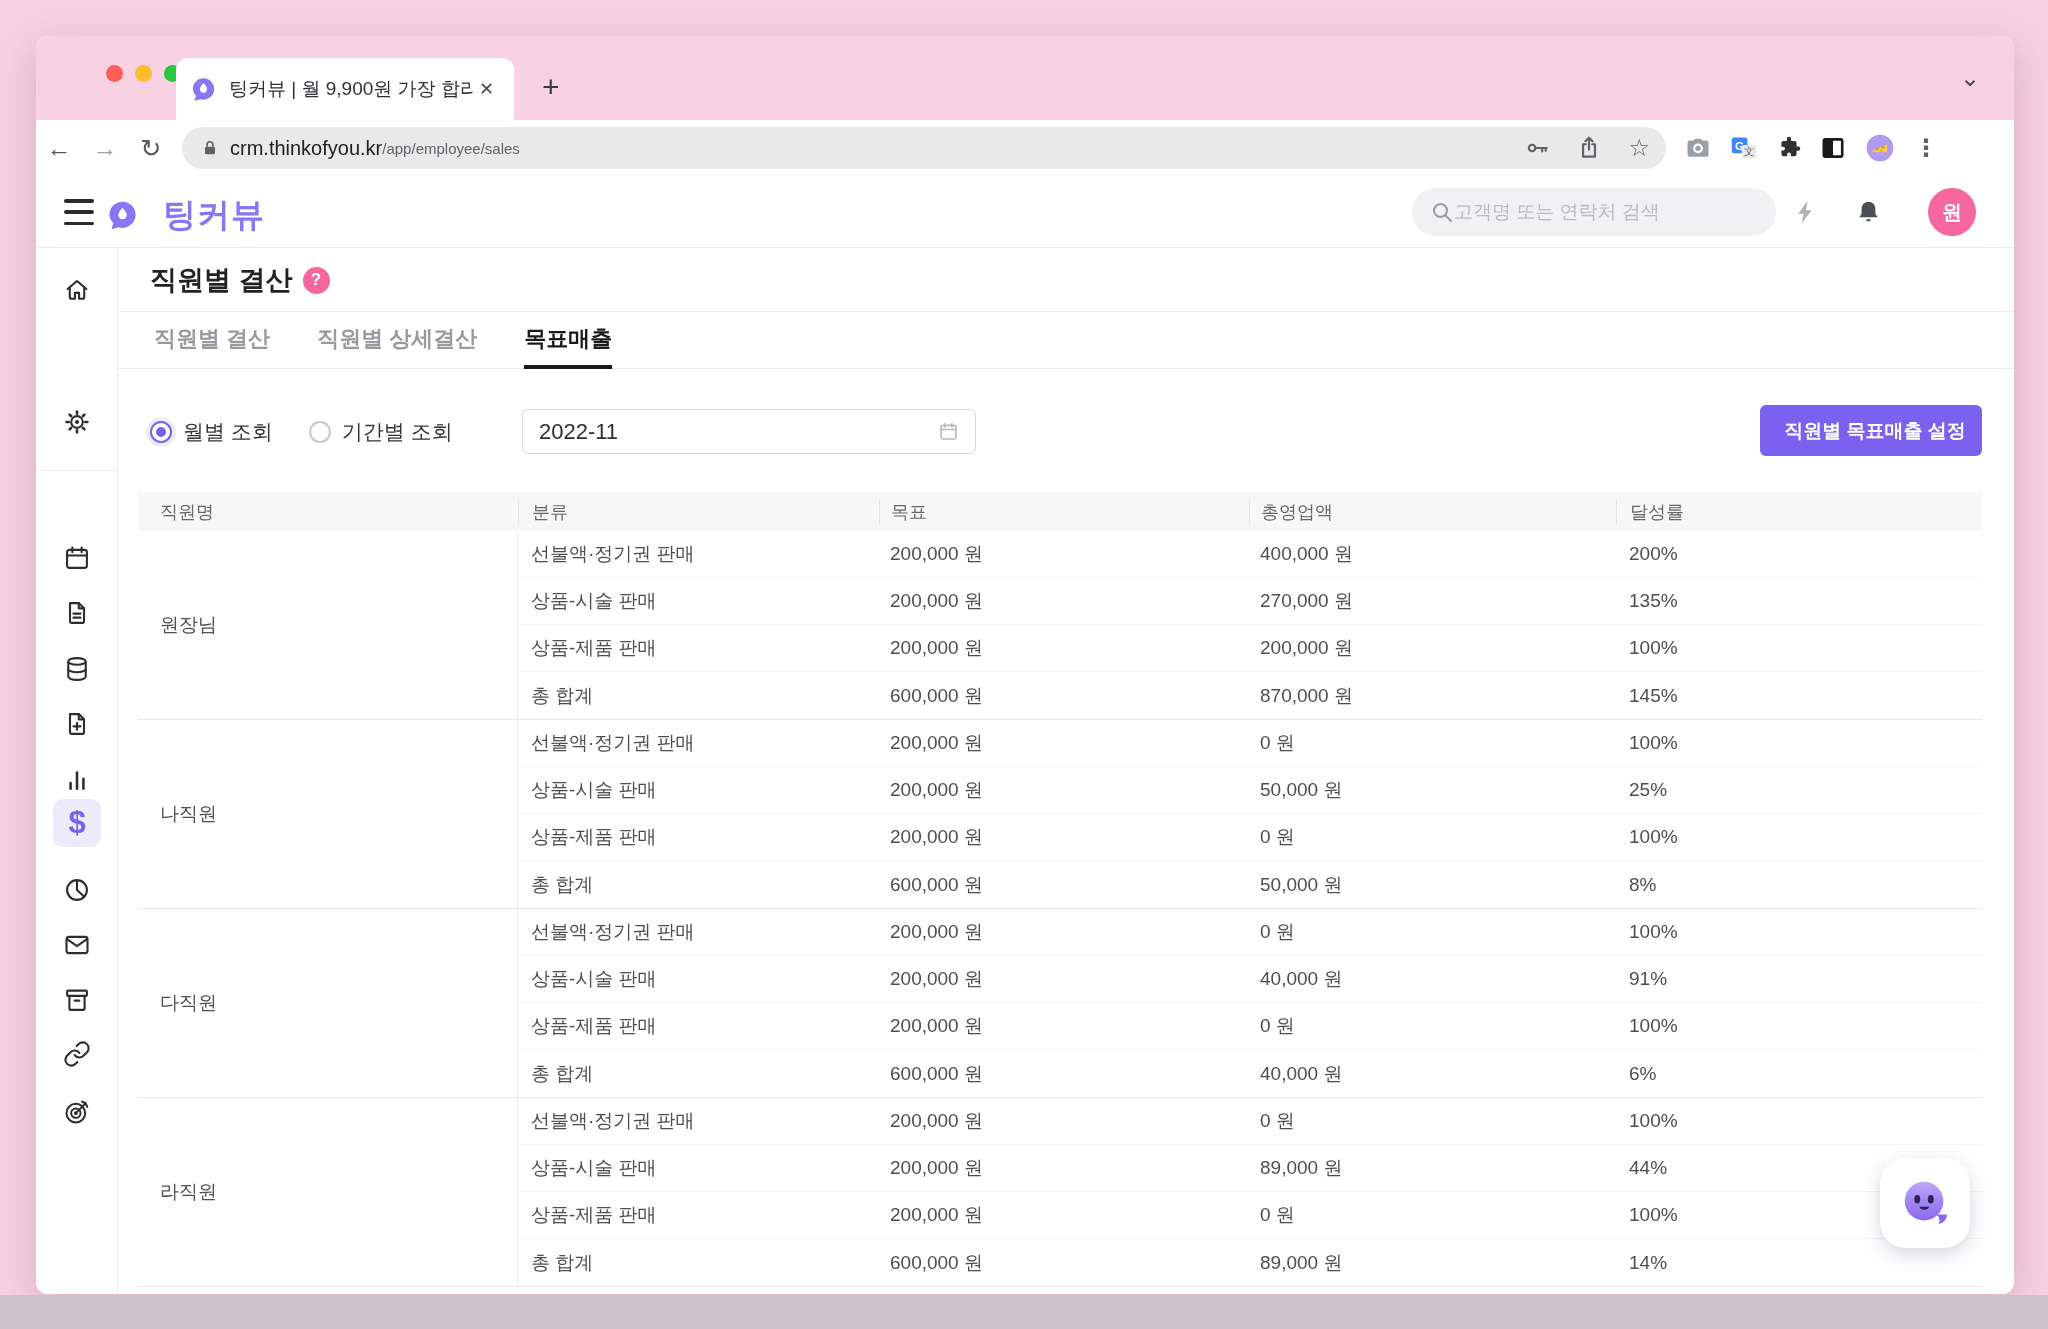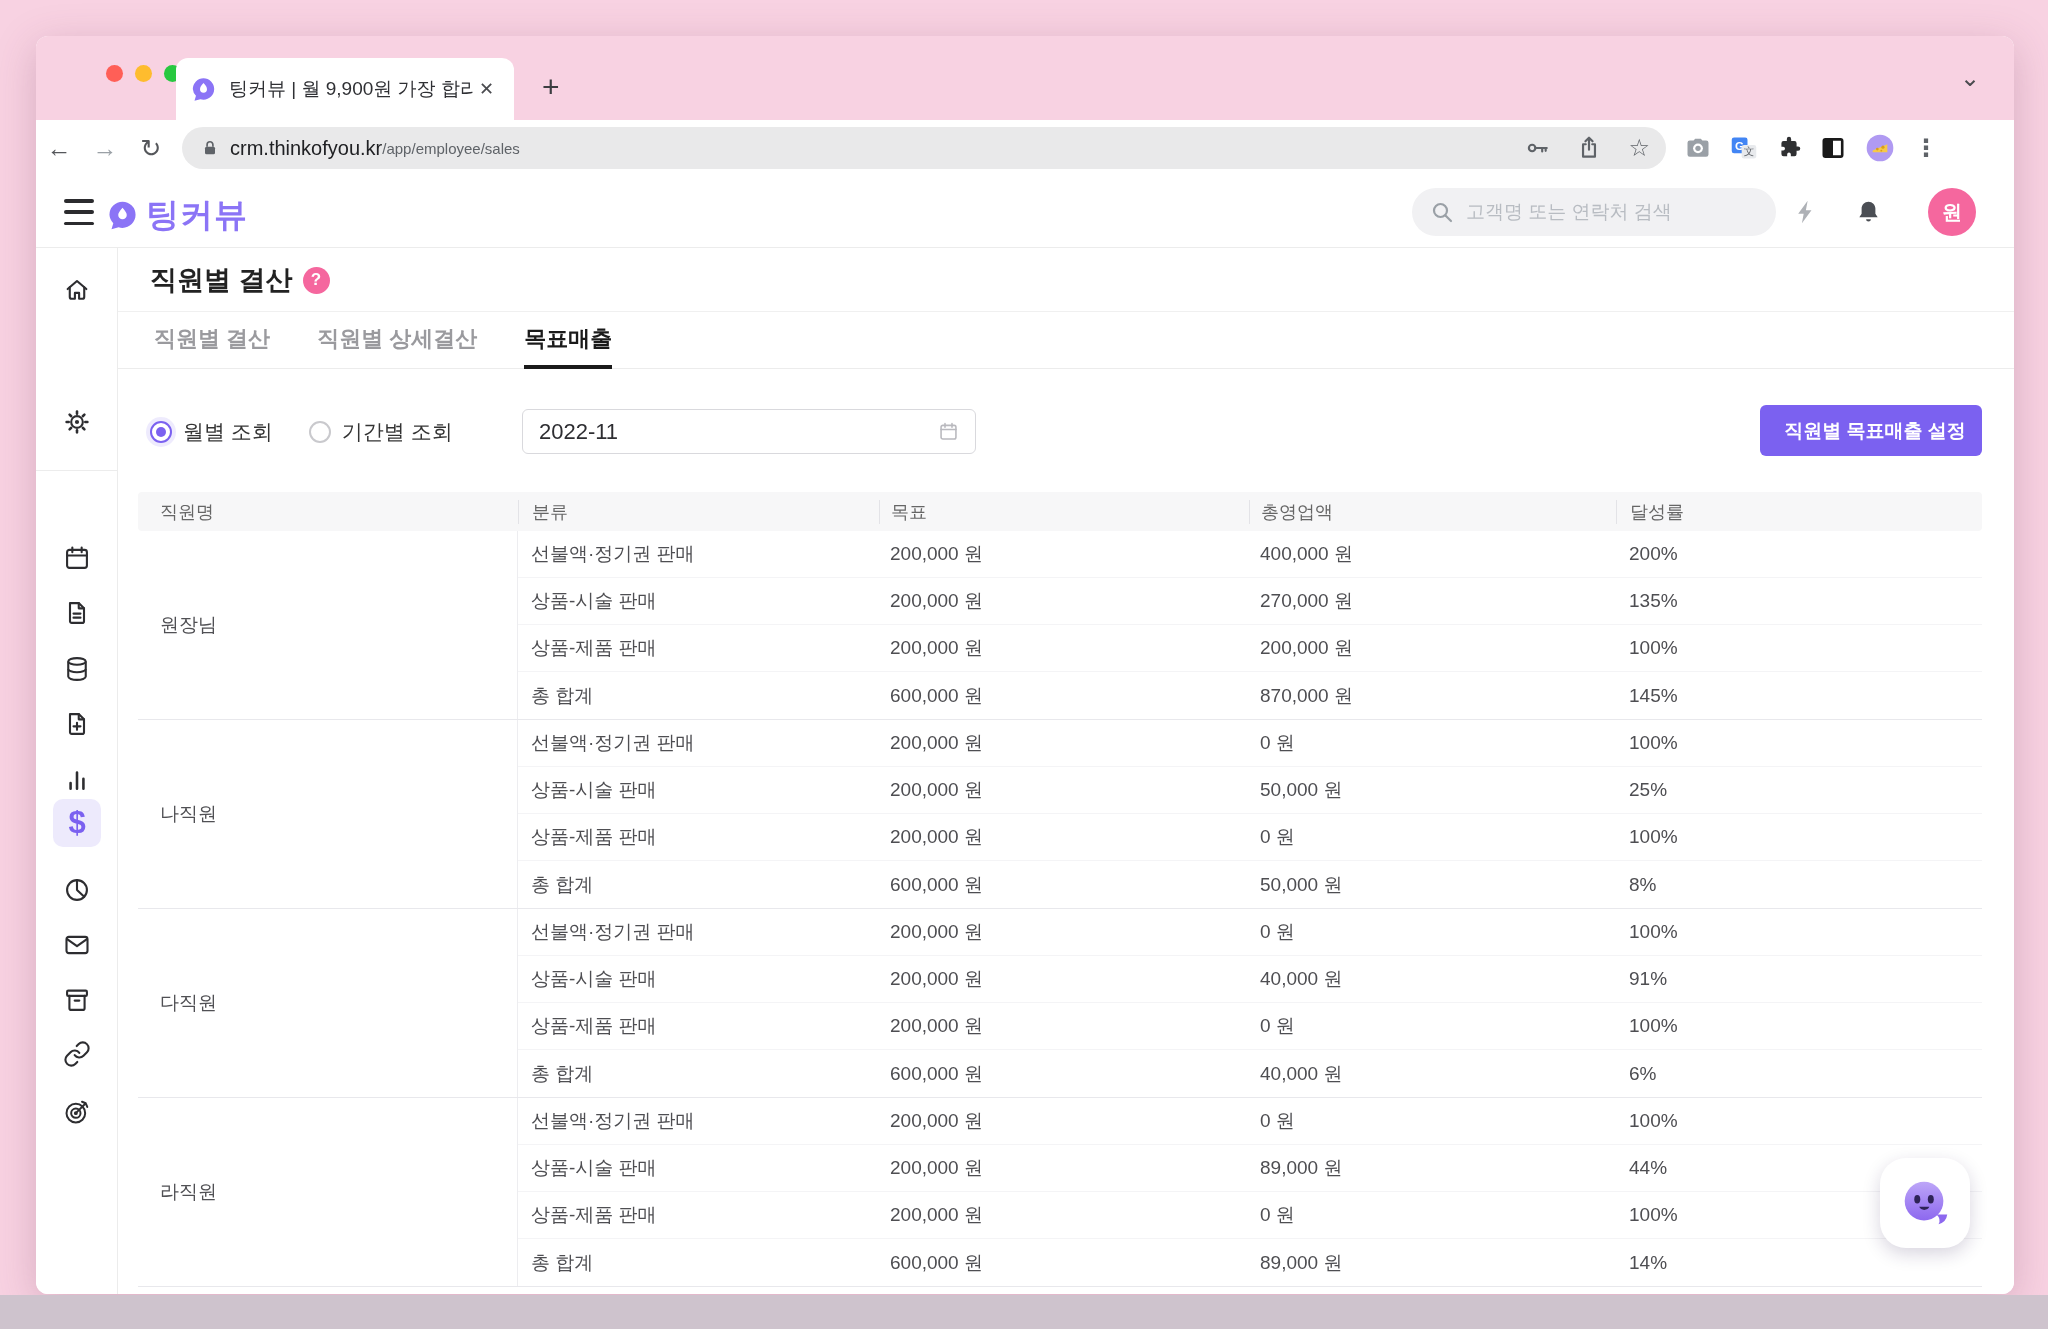--- a/index.html
+++ b/index.html
@@ -30,23 +30,23 @@
   .urlbar-right { position:absolute; right:16px; top:0; height:42px; display:flex; align-items:center; gap:26px; }
   .tbicons { display:flex; align-items:center; gap:18px; margin-left:18px; }
   .star { font-size:24px; color:#5f6368; }
   .dots { font-size:24px; color:#5f6368; font-weight:bold; }
 
   
   .appheader { position:absolute; left:0; top:140px; width:100%; height:72px; background:#fff; border-bottom:1px solid #ececec; }
   .hamburger { position:absolute; left:28px; top:23px; width:30px; height:26px; display:flex; flex-direction:column; justify-content:space-between; }
   .hamburger span { display:block; height:3.5px; background:#2b2b2e; border-radius:2px; }
   .logo { position:absolute; left:70px; top:17px; display:flex; align-items:center; }
-  .logo-text { font-size:33px; font-weight:bold; color:#8b74f6; margin-left:7px; letter-spacing:1px; }
+  .logo-text { font-size:33px; font-weight:bold; color:#8b74f6; margin-left:24px; letter-spacing:1px; }
   .searchpill { position:absolute; left:1376px; top:12px; width:364px; height:48px; background:#f1f1f3; border-radius:24px; display:flex; align-items:center; padding-left:18px; }
-  .searchpill input { border:none; outline:none; background:transparent; font-size:19px; color:#444; margin-left:12px; width:280px; font-family:inherit; }
+  .searchpill input { border:none; outline:none; background:transparent; font-size:19px; color:#444; width:280px; font-family:inherit; }
   .searchpill input::placeholder { color:#b8bcc2; }
   .hicon { position:absolute; top:22px; }
   .avatar { position:absolute; left:1892px; top:12px; width:48px; height:48px; border-radius:50%; background:#f5679e; color:#fff; font-size:20px; font-weight:bold; display:flex; align-items:center; justify-content:center; }
 
   
   .sidebar { position:absolute; left:0; top:212px; width:82px; height:1046px; background:#fff; border-right:1px solid #ececec; }
   .sbicon { position:absolute; left:27px; width:28px; height:28px; display:flex; align-items:center; justify-content:center; }
   .sbicon svg { width:28px; height:28px; }
   .sbactive { position:absolute; left:17px; width:48px; height:48px; background:#edeafc; border-radius:10px; }
   .sb-divider { position:absolute; left:0; width:82px; height:1px; background:#ececec; }

